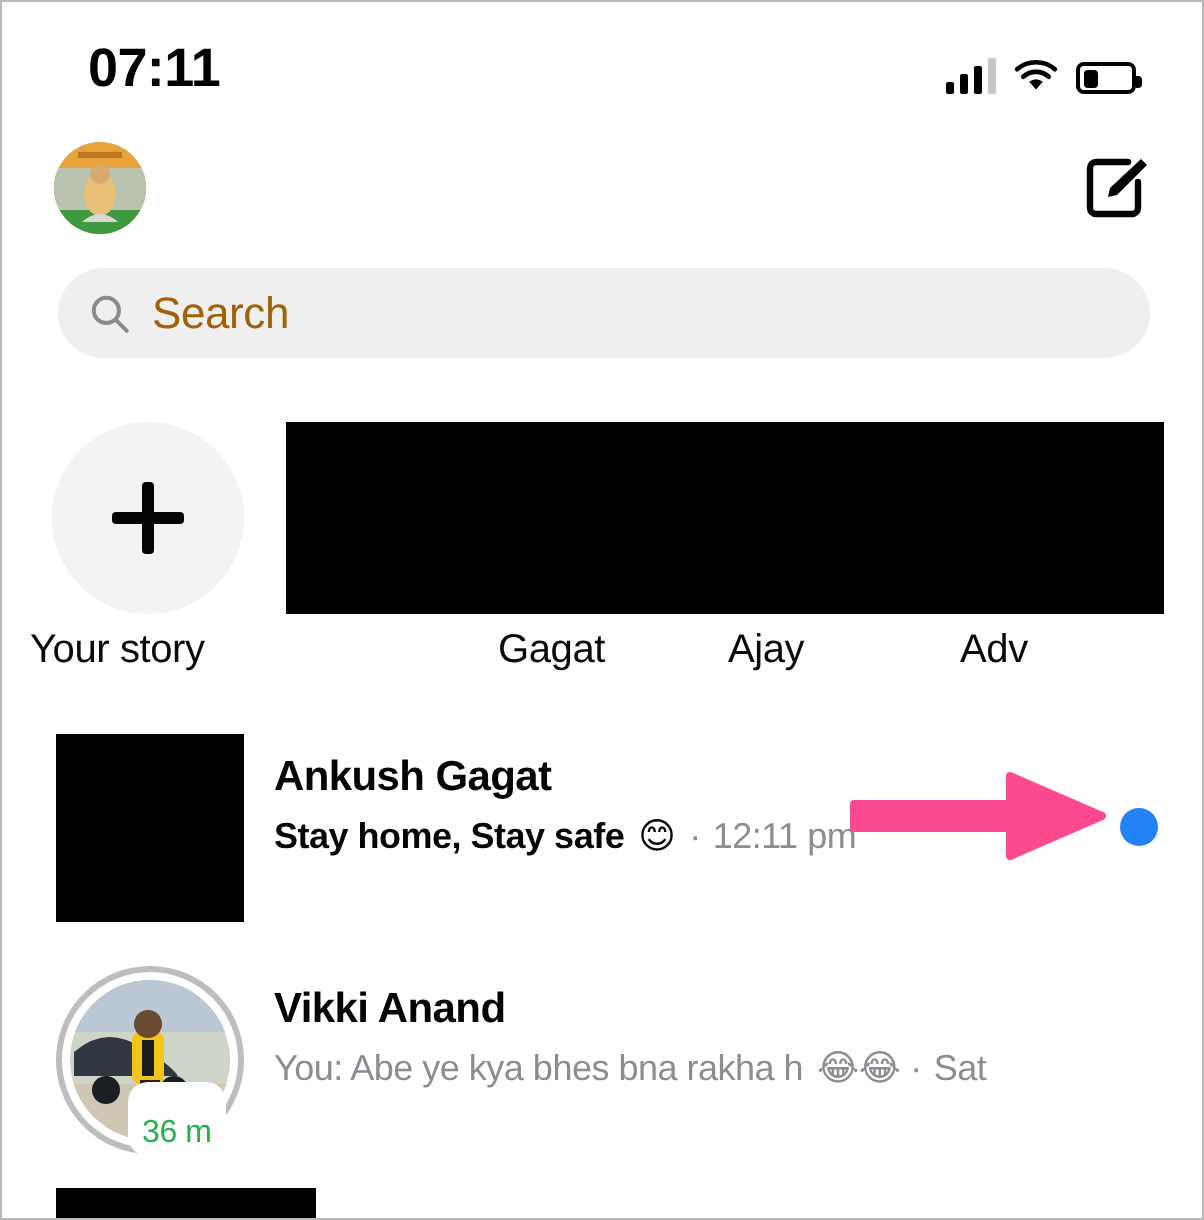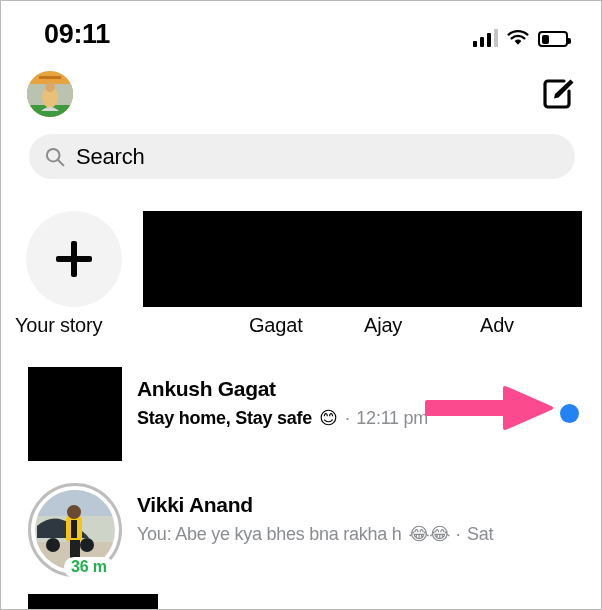--- a/index.html
+++ b/index.html
@@ -129,21 +129,21 @@
     align-items: center;
   }
   .search-icon {
     margin-left: 16px;
     width: 20px; height: 20px;
     flex: 0 0 auto;
   }
   .search-ph {
     margin-left: 11px;
     font-size: 22px;
-    color: #000000;
+    color: #a16207;
     letter-spacing: -0.2px;
   }
 
   
   .stories {
     position: absolute;
     top: 205px; left: 0;
     width: 602px; height: 130px;
   }
   .story {
@@ -219,23 +219,23 @@
     left: 4px; top: 4px;
     width: 80px; height: 80px;
     border-radius: 50%;
     overflow: hidden;
   }
   .time-badge {
     position: absolute;
     left: 33px; bottom: -4px;
     background: #ffffff;
     border-radius: 10px;
-    padding: 1px 7px 2px;
+    padding: 17px 7px 2px;
     font-size: 16px;
-    font-weight: bold;
+    font-weight: normal;
     color: #22b14c;
     letter-spacing: -0.2px;
     white-space: nowrap;
   }
 
   .chat-text {
     position: absolute;
     left: 136px;
     top: 20px;
     right: 20px;
@@ -280,21 +280,21 @@
     width: 130px; height: 48px;
     pointer-events: none;
   }
 </style>
 </head>
 <body>
 
 <div id="phone">
 
   <div class="status-bar">
-    <div class="status-time">09:11</div>
+    <div class="status-time">07:11</div>
     <div class="status-icons">
       <div class="signal">
         <i></i>
           <i></i>
           <i></i>
           <i></i>
       </div>
       <div class="wifi">
         <svg width="22" height="18" viewBox="0 0 22 18">
           <path d="M11 15.8 L7.6 11.9 a5.2 5.2 0 0 1 6.8 0 Z" fill="#000"></path>

